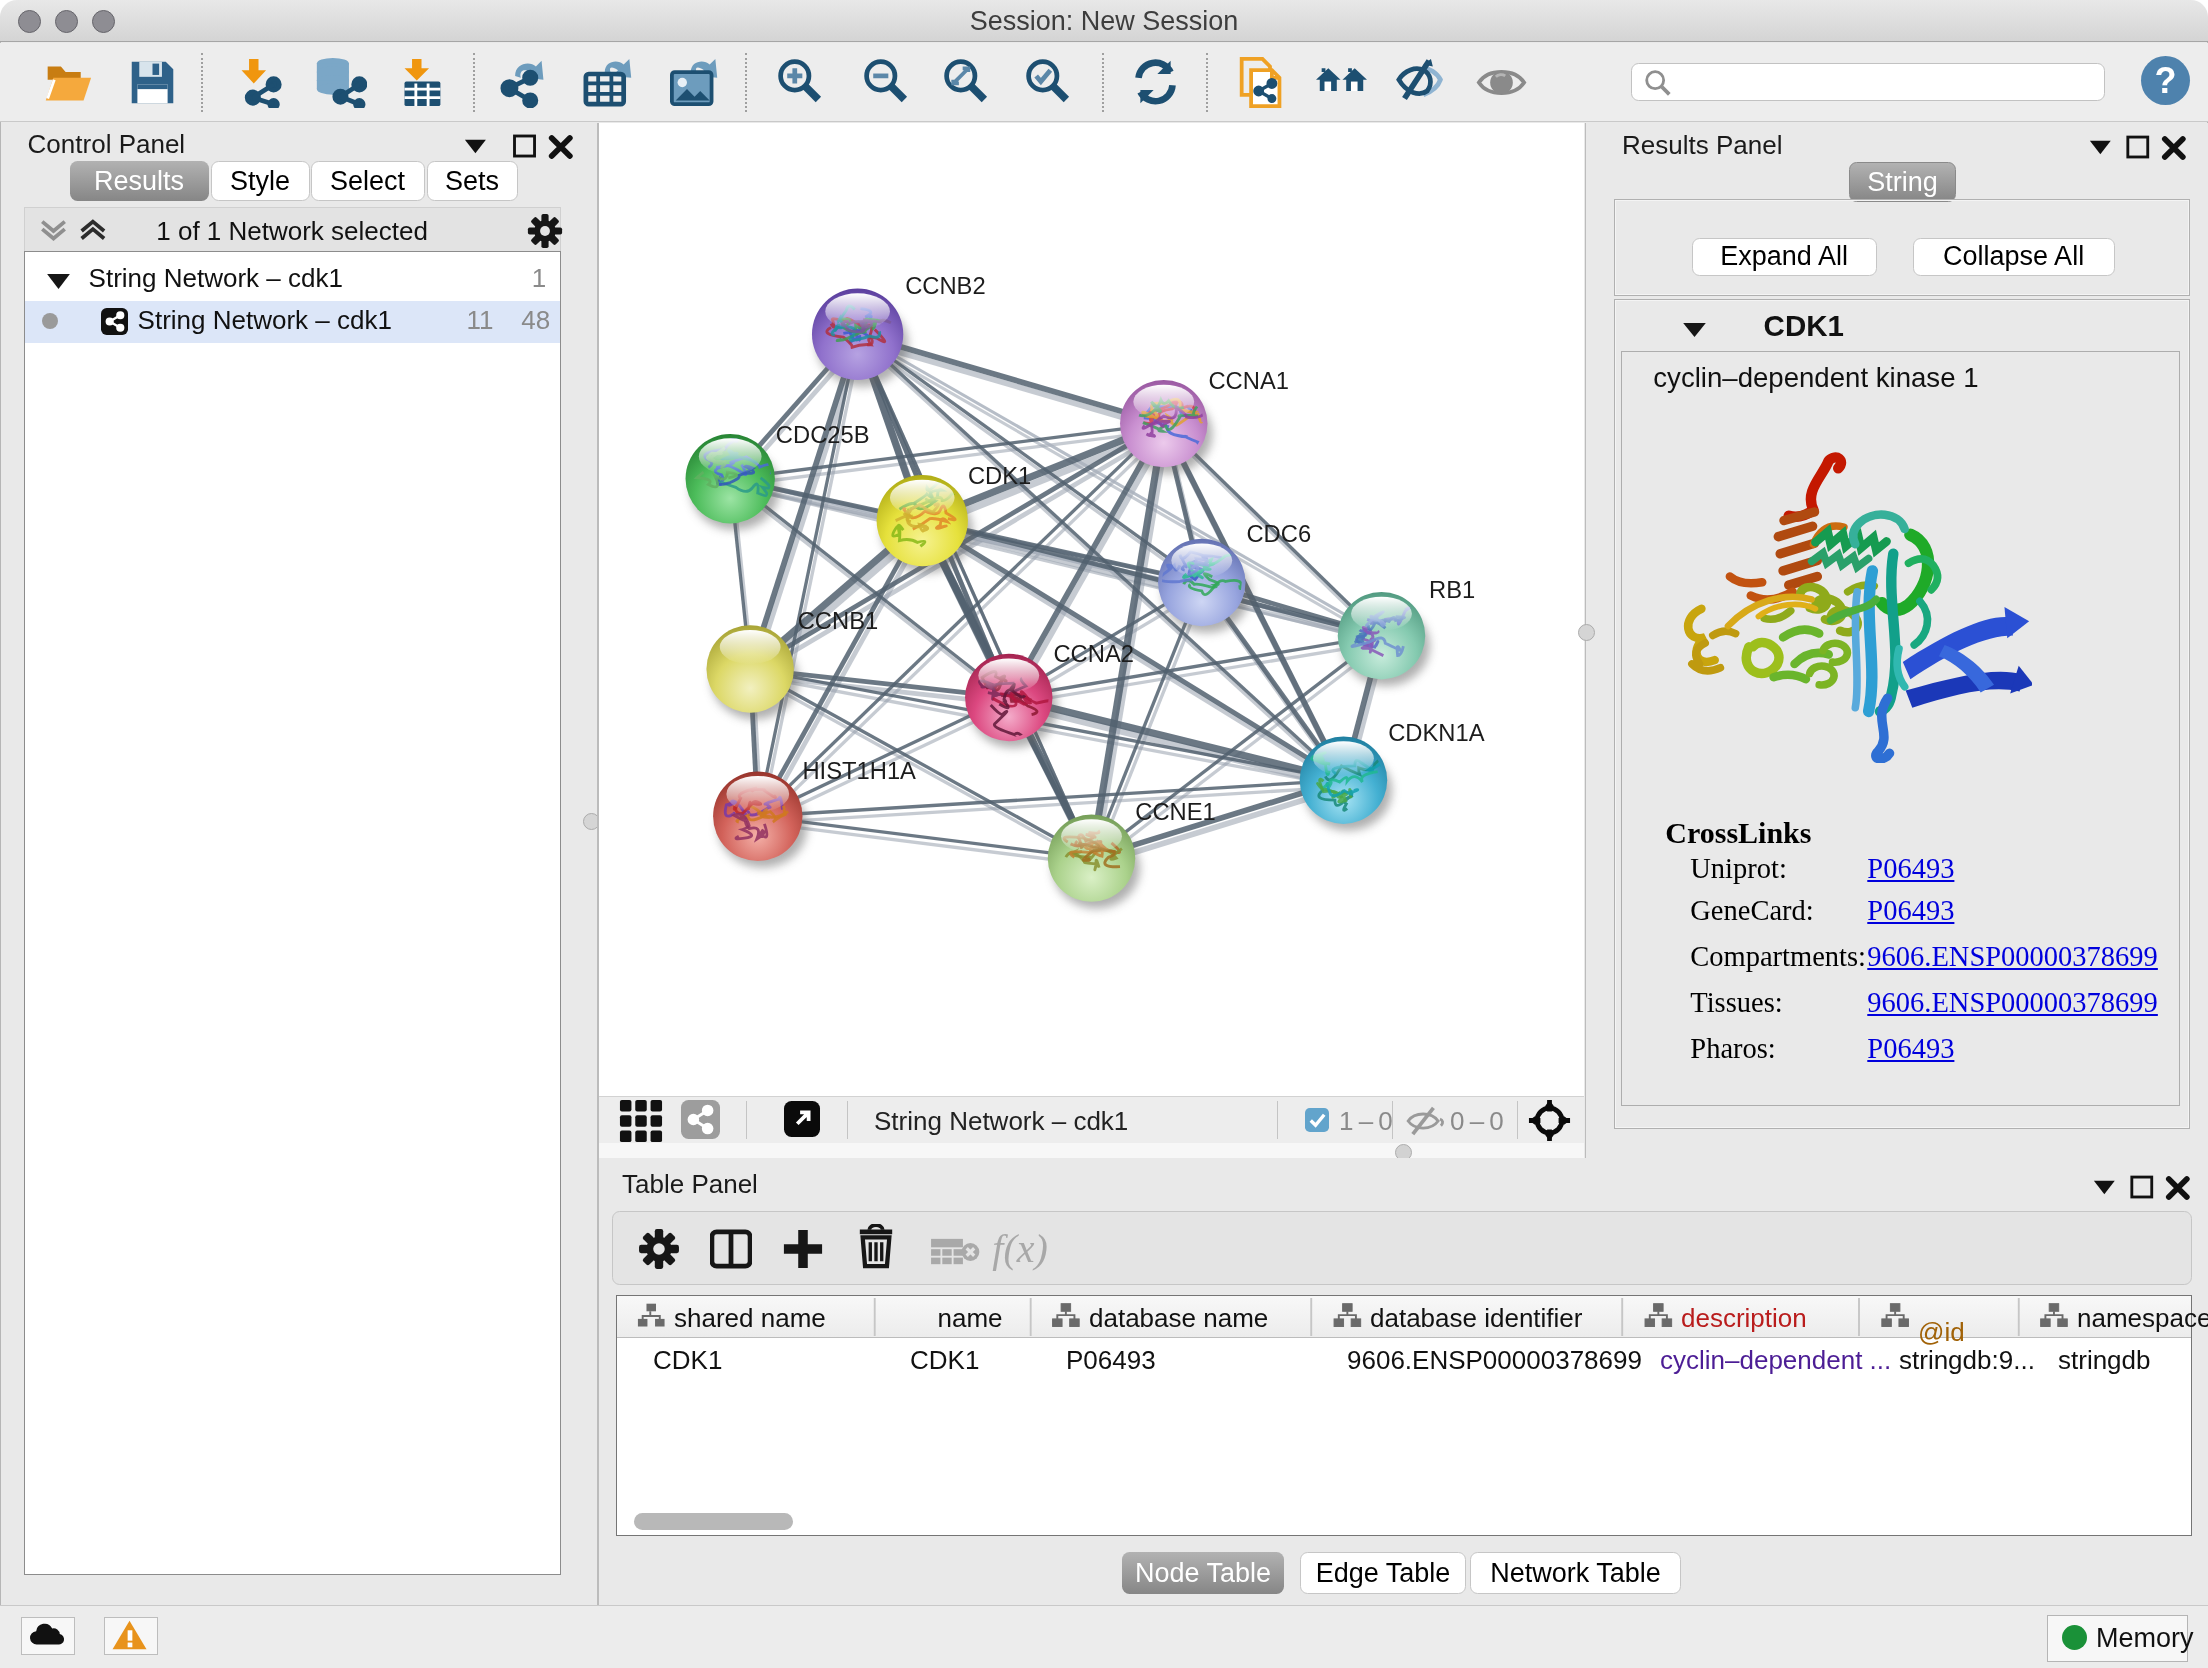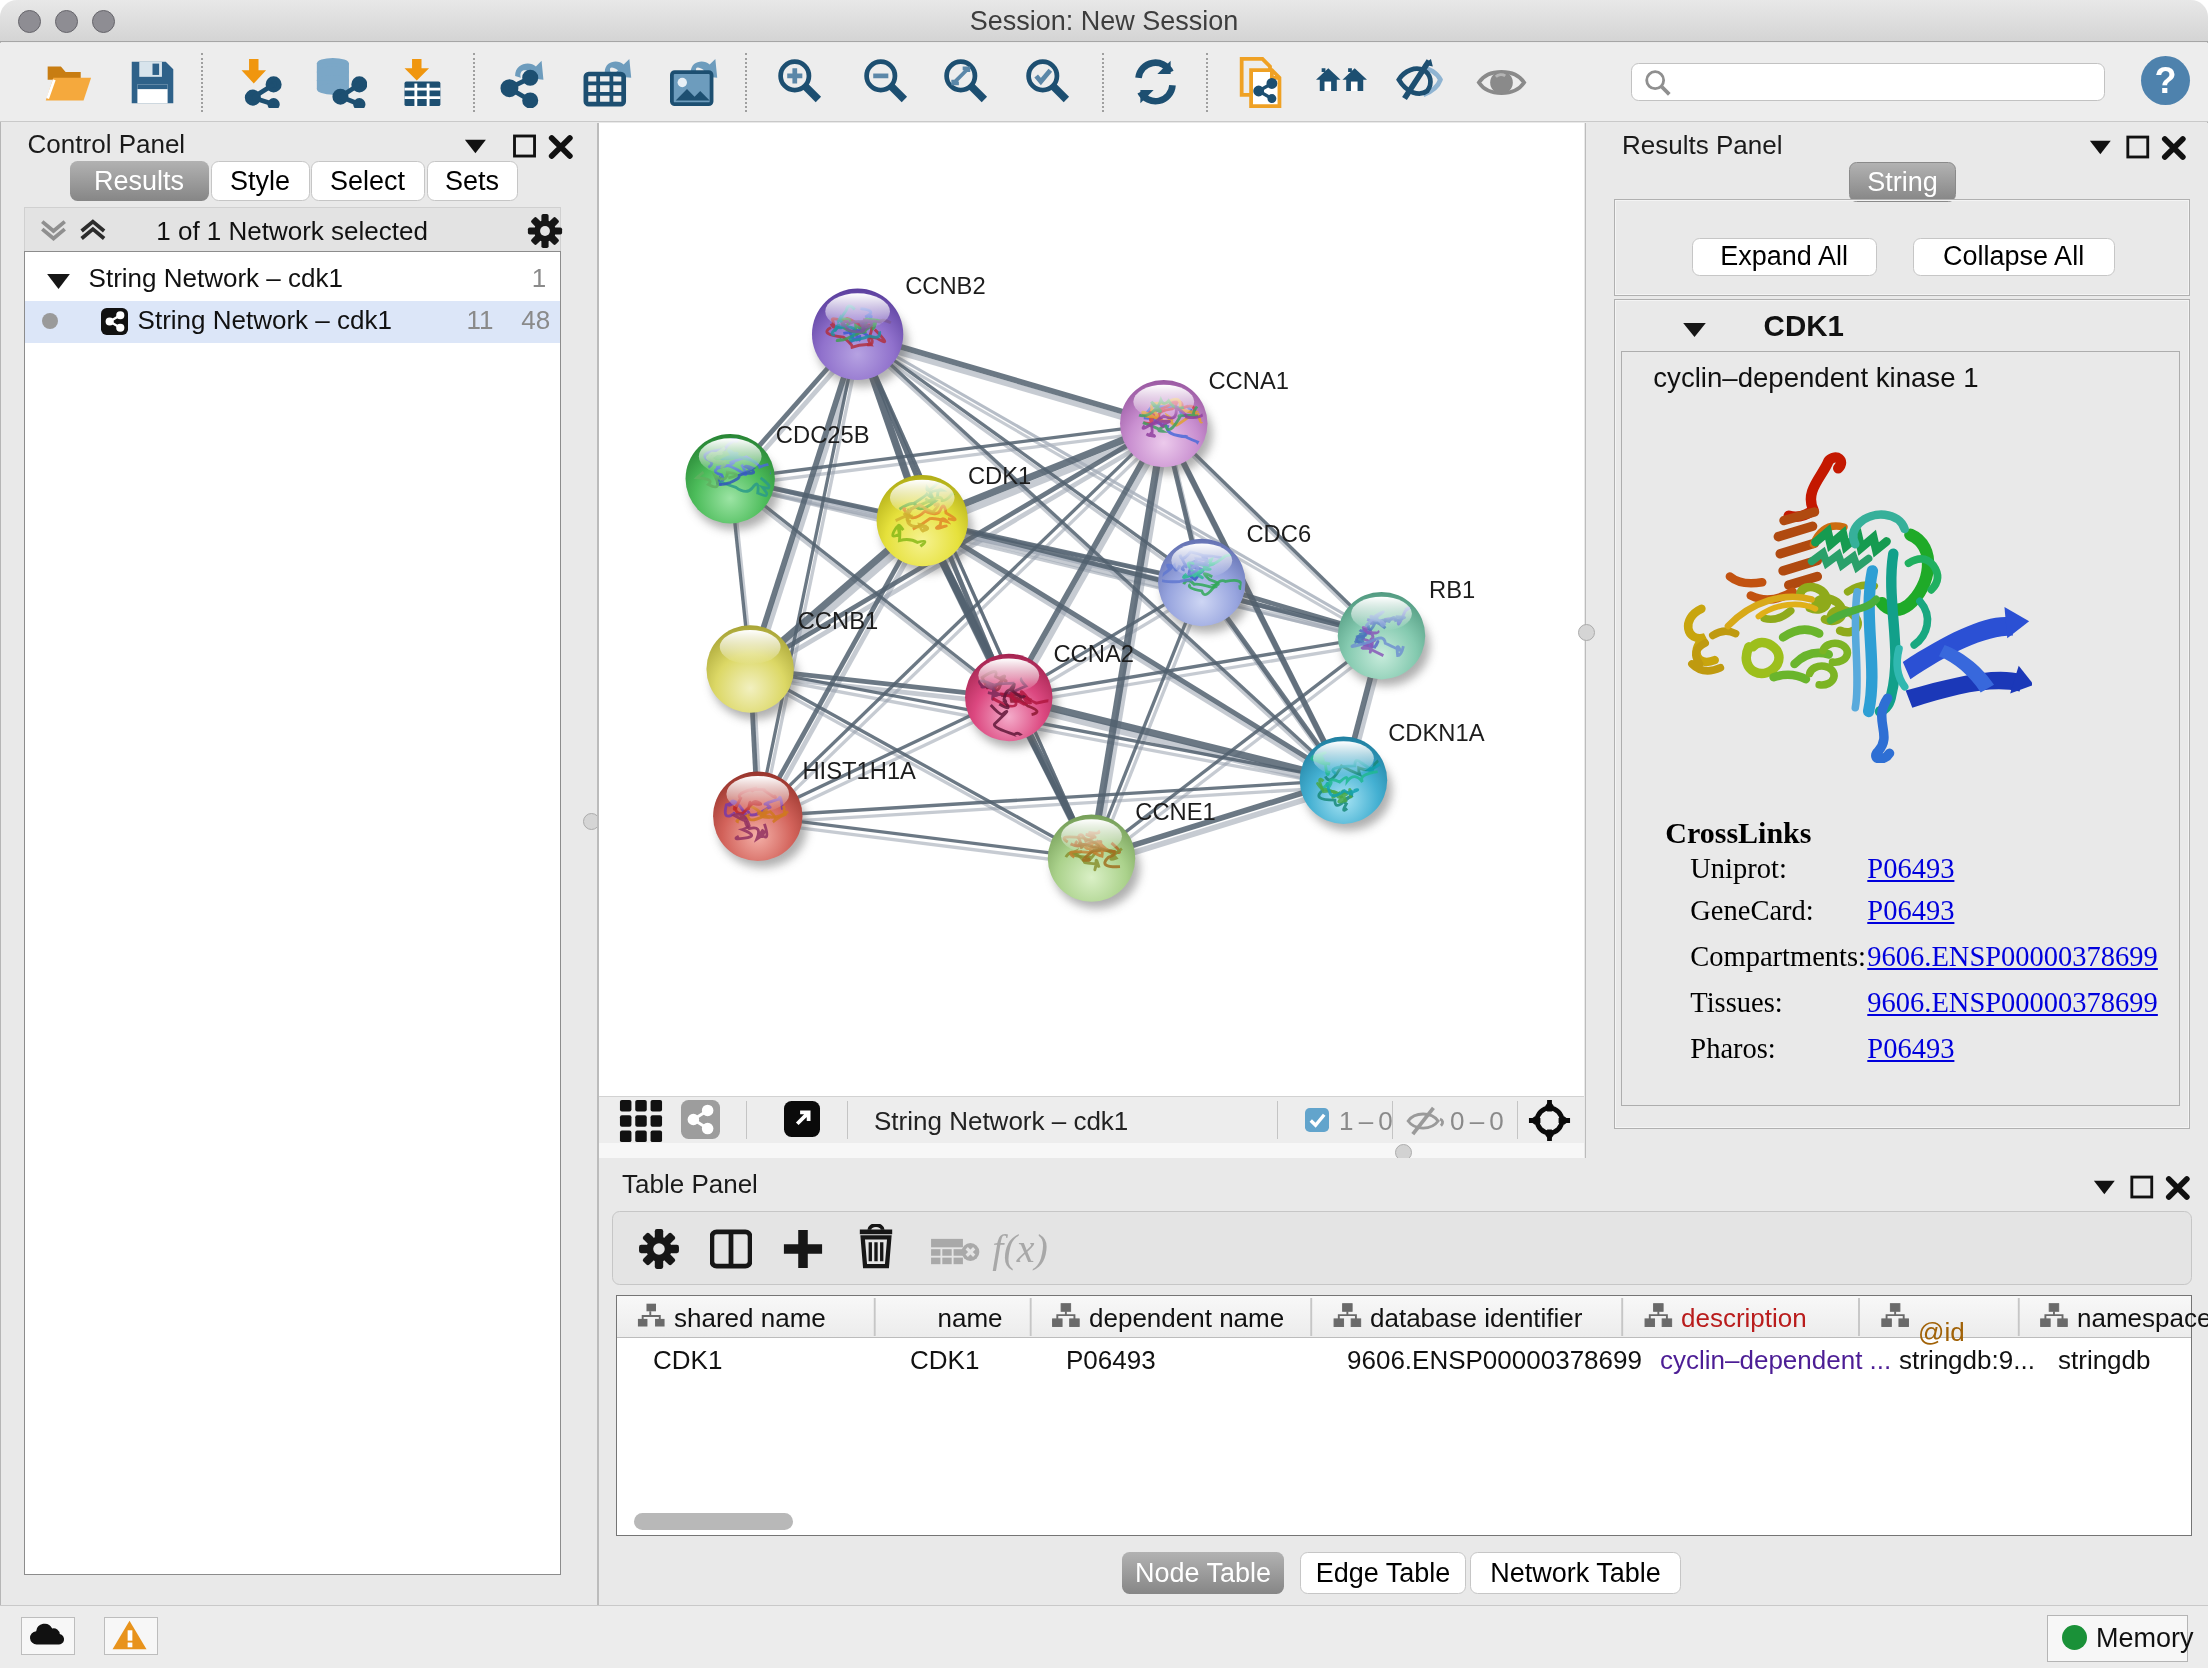--- a/index.html
+++ b/index.html
@@ -822,21 +822,21 @@
           <g transform="translate(1497,8)">
             <rect x="9" y="0" width="10" height="8"></rect>
             <rect x="0" y="16" width="10" height="8"></rect>
             <rect x="18" y="16" width="10" height="8"></rect>
             <path d="M14 8 v4 M5 16 v-4 h18 v4" stroke-width="2" fill="none"></path>
           </g>
         </g>
       </svg>
       <div class="abs" style="left:57px;top:6.7px;width:171px;font-size:26px;color:#111;">shared name</div>
       <div class="abs" style="left:275px;top:6.7px;width:156px;text-align:center;font-size:26px;color:#111;">name</div>
-      <div class="abs" style="left:472px;top:6.7px;font-size:26px;color:#111;">dependent name</div>
+      <div class="abs" style="left:472px;top:6.7px;font-size:26px;color:#111;">database name</div>
       <div class="abs" style="left:753px;top:6.7px;font-size:26px;color:#111;">database identifier</div>
       <div class="abs" style="left:1064px;top:6.7px;font-size:26px;color:#b91c1c;">description</div>
       <div class="abs" style="left:1301px;top:21px;font-size:26px;color:#a16207;">@id</div>
       <div class="abs" style="left:1460px;top:6.7px;font-size:26px;color:#111;">namespace</div>
       <div class="abs" style="left:36px;top:49px;font-size:26px;color:#111;">CDK1</div>
       <div class="abs" style="left:293px;top:49px;font-size:26px;color:#111;">CDK1</div>
       <div class="abs" style="left:449px;top:49px;font-size:26px;color:#111;">P06493</div>
       <div class="abs" style="left:730px;top:49px;font-size:26px;color:#111;">9606.ENSP00000378699</div>
       <div class="abs" style="left:1043px;top:49px;font-size:26px;color:#4c1d95;">cyclin–dependent ...</div>
       <div class="abs" style="left:1282px;top:49px;font-size:26px;color:#111;">stringdb:9...</div>

